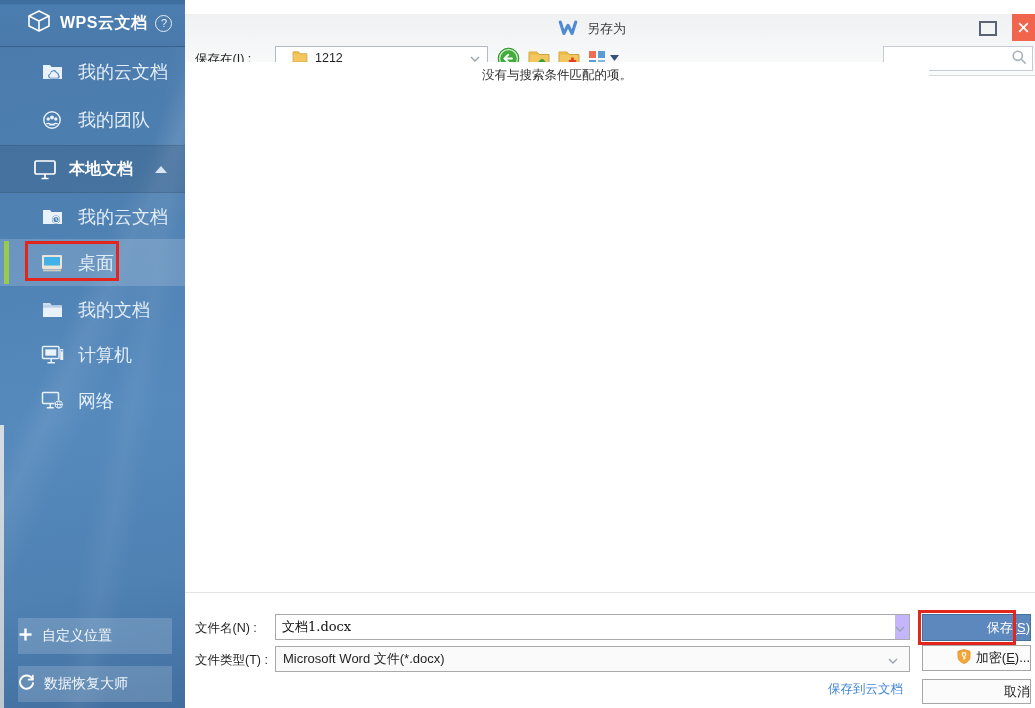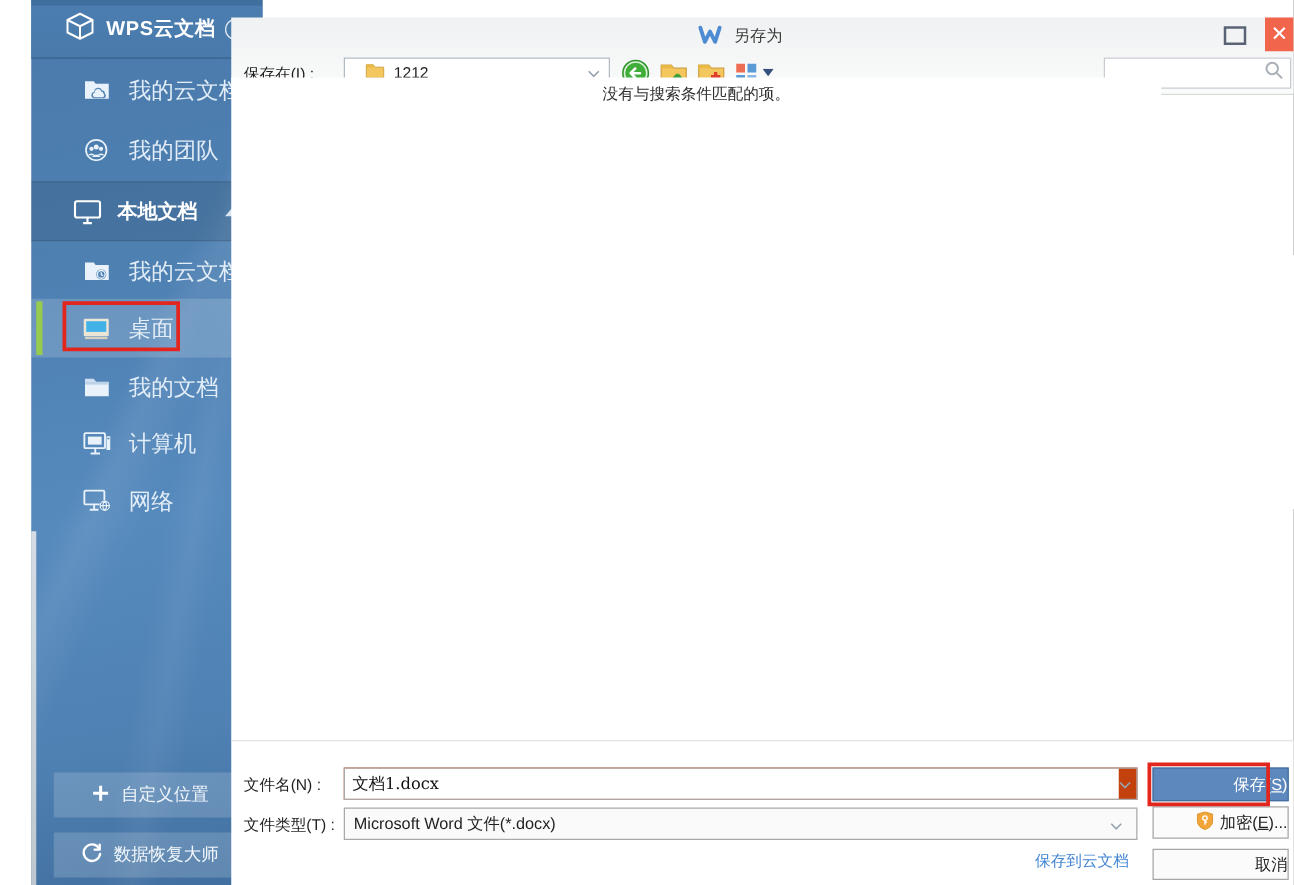--- a/index.html
+++ b/index.html
@@ -6,21 +6,20 @@
   html,body { background:#888; }
   .screen {
     position:relative; width:1035px; height:708px; background:#fff;
     font-family:"Liberation Sans","DejaVu Sans",sans-serif; overflow:hidden;
     -webkit-font-smoothing:antialiased;
   }
   
   .sidebar {
     position:absolute; left:0; top:0; width:185px; height:708px;
     background:linear-gradient(170deg,#4a7aab 0%,#4e80b2 30%,#568abd 58%,#4f81b3 82%,#416f9f 100%);
-    margin-left:25px;
   }
   .sidebar::before { content:""; position:absolute; inset:0; pointer-events:none;
     background:
       linear-gradient(115deg, transparent 42%, rgba(255,255,255,0.07) 47%, transparent 55%),
       linear-gradient(100deg, transparent 58%, rgba(255,255,255,0.05) 66%, transparent 74%);
   }
   .sb-header {
     position:absolute; left:0; top:0; right:0; height:47px;
     background:linear-gradient(180deg,#3e6f9e 0,#3e6f9e 4px,#4b7db0 5px,#4a7aab 100%);
     border-bottom:1px solid rgba(0,0,0,0.12);
@@ -47,21 +46,21 @@
     position:absolute; right:18px; width:0; height:0;
     border-left:6px solid transparent; border-right:6px solid transparent;
     border-bottom:7px solid #d9e6f2;
   }
   .green-bar { position:absolute; left:4px; top:241px; width:5px; height:43px; background:#97cb4e; z-index:4; }
   .anno { position:absolute; border:3px solid #e3261d; z-index:6; pointer-events:none; }
   .anno-desktop { left:25px; top:241px; width:94px; height:40px; }
   .sb-btn {
     position:absolute; left:18px; width:154px; height:36px;
     background:rgba(255,255,255,0.17); border-radius:1px;
-    display:flex; align-items:center; justify-content:center; gap:9px;
+    display:flex; align-items:center; justify-content:flex-start; gap:9px;
     color:#f2f7fc; font-size:14px; cursor:pointer;
   }
   .edge-strip { position:absolute; left:0; top:425px; width:4px; height:283px;
     background:linear-gradient(180deg,#e3e5e7,#ccd0d4); opacity:.9; z-index:3; }
   
   .topbar {
     position:absolute; left:185px; top:0; width:850px; height:62px;
     background:linear-gradient(#f0f1f2,#fafbfb); border-bottom:1px solid #d9d9d9;margin-top:14px;
   }
   .win-title {
@@ -89,21 +88,21 @@
   }
   .search-box input { flex:1; border:none; outline:none; font-size:12px; min-width:0; background:transparent; }
   
   .main { position:absolute; left:185px; top:62px; width:744px; height:530px; background:#fff; }
   .empty-msg { padding-top:5px; text-align:center; font-size:12.5px; color:#2e2e2e; }
   
   .bottom { position:absolute; left:185px; top:592px; width:850px; height:116px;
     background:#fff; border-top:1px solid #e3e3e3; }
   .b-label { position:absolute; left:10px; font-size:12.5px; color:#1f1f1f; }
   .filename-wrap { position:absolute; left:90px; top:21px; width:635px; height:26px;
-    border:1px solid #a9a9a9; background:#c2410c; display:flex; align-items:center; }
+    border:1px solid #a9a9a9; background:#c4b5fd; display:flex; align-items:center; }
   .filename-wrap input {
     flex:1; border:none; outline:none; height:100%; padding:0 6px;
     font-family:"DejaVu Serif","Liberation Serif",serif; font-size:13px; color:#111; min-width:0;
   }
   .filename-wrap .chev, .combo-filetype .chev { padding-right:4px; }
   .combo-filetype { position:absolute; left:90px; top:53px; width:635px; height:26px;
     background:#fafafa; border:1px solid #a9a9a9; font-size:13px; }
   .btn { position:absolute; left:737px; width:109px; display:flex; align-items:center;
     justify-content:flex-end; gap:5px; font-size:13px; cursor:pointer; }
   .btn-save { top:21px; height:27px; background:#5c88be; border:1px solid #44709e; color:#fff; }

